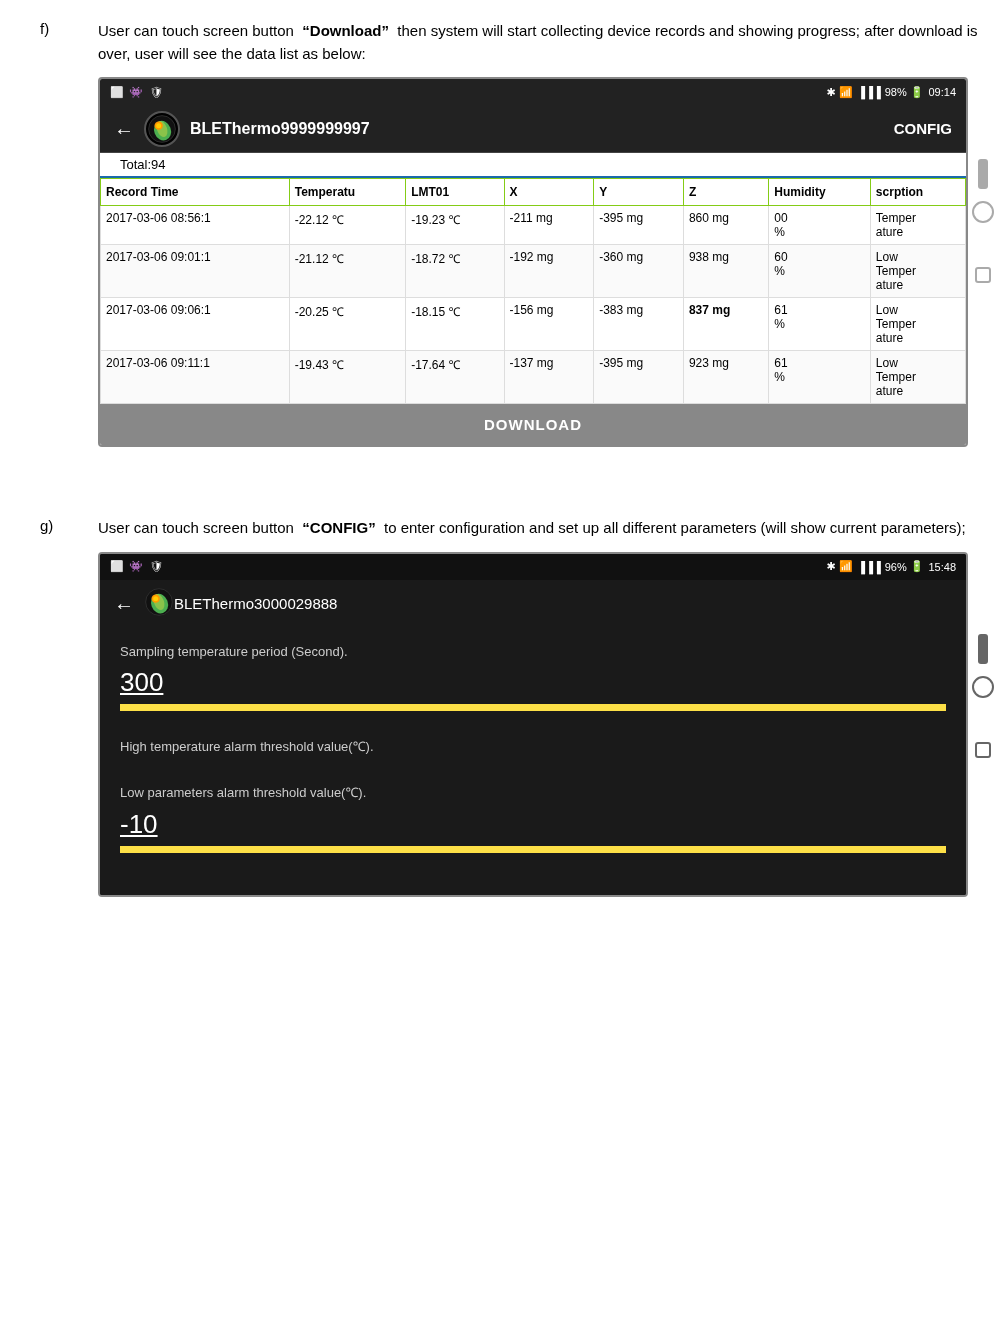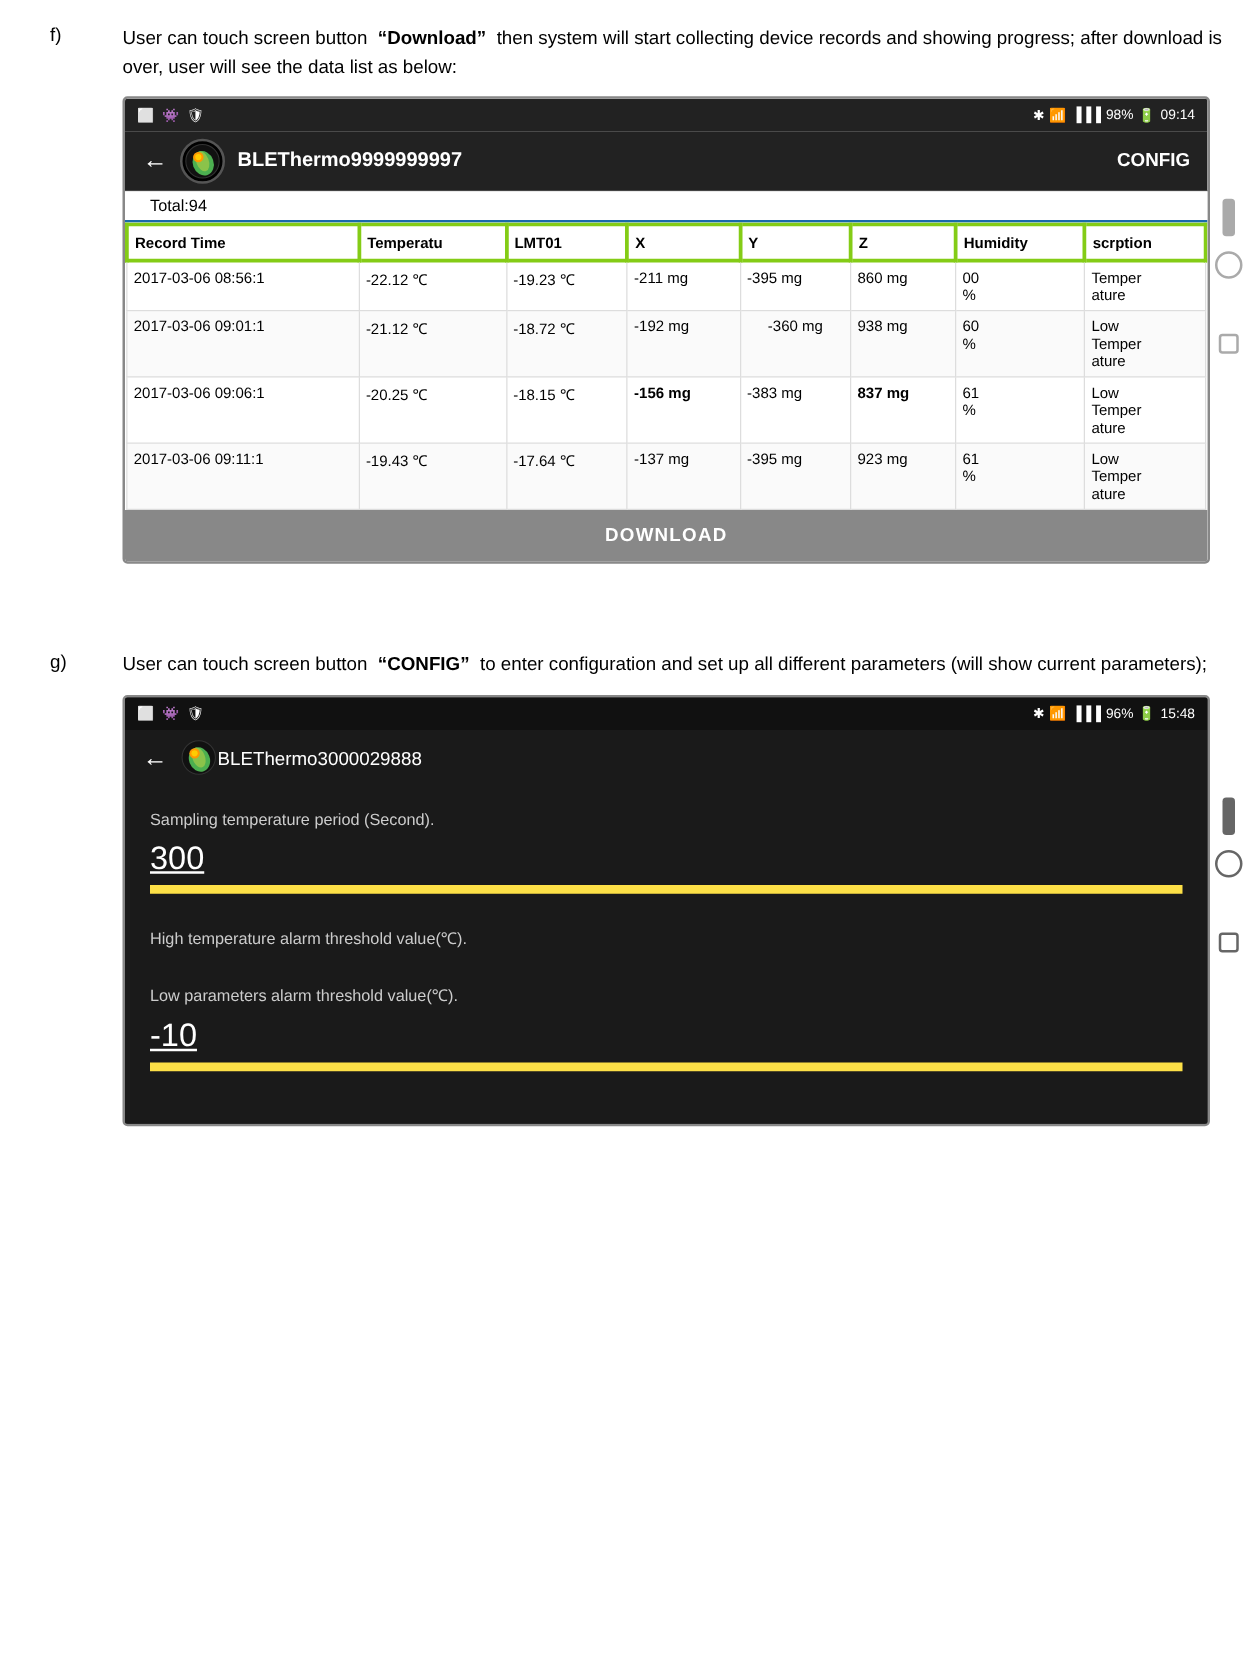--- a/index.html
+++ b/index.html
@@ -116,21 +116,21 @@
     .data-table {
       width: 100%;
       border-collapse: collapse;
       font-size: 12px;
       color: #000;
       background: #fff;
     }
     .data-table th {
       font-weight: bold;
       padding: 6px 5px;
-      border: 3px solid #84cc16;
+      border: 1px solid #84cc16;
       background: #fff;
       text-align: left;
       white-space: nowrap;
     }
     .data-table td {
       padding: 5px 5px;
       border: 1px solid #ddd;
       vertical-align: top;
     }
     .data-table tr:nth-child(even) td {
@@ -318,33 +318,33 @@
                   <td style="white-space: pre-line;">00
 %</td>
                   <td style="white-space: pre-line;">Temper
 ature</td>
                 </tr>
                 <tr>
                   <td style="white-space: pre-line;">2017-03-06 09:01:1</td>
                   <td style="white-space: pre-line;">-21.12 ℃</td>
                   <td style="white-space: pre-line;">-18.72 ℃</td>
                   <td style="white-space: pre-line;">-192 mg</td>
-                  <td style="white-space: pre-line; text-align: center;">-360 mg</td>
+                  <td style="white-space: pre-line;">-360 mg</td>
                   <td style="white-space: pre-line;">938 mg</td>
                   <td style="white-space: pre-line;">60
 %</td>
                   <td style="white-space: pre-line;">Low
 Temper
 ature</td>
                 </tr>
                 <tr>
                   <td style="white-space: pre-line;">2017-03-06 09:06:1</td>
                   <td style="white-space: pre-line;">-20.25 ℃</td>
                   <td style="white-space: pre-line;">-18.15 ℃</td>
-                  <td style="white-space: pre-line; font-weight: bold;">-156 mg</td>
+                  <td style="white-space: pre-line;">-156 mg</td>
                   <td style="white-space: pre-line;">-383 mg</td>
                   <td style="white-space: pre-line; font-weight: bold;">837 mg</td>
                   <td style="white-space: pre-line;">61
 %</td>
                   <td style="white-space: pre-line;">Low
 Temper
 ature</td>
                 </tr>
                 <tr>
                   <td style="white-space: pre-line;">2017-03-06 09:11:1</td>

